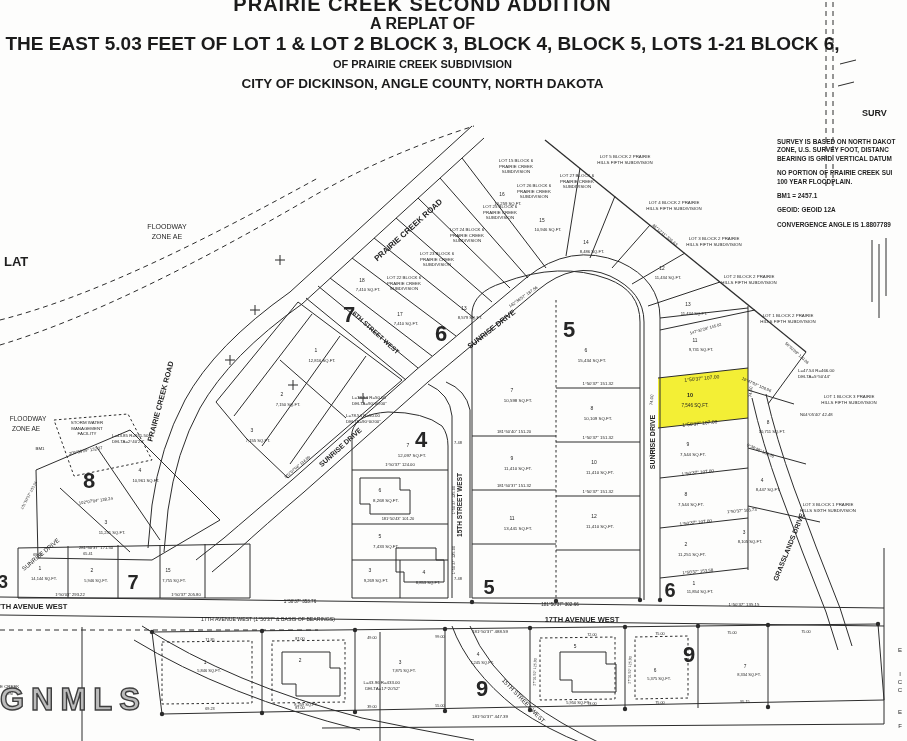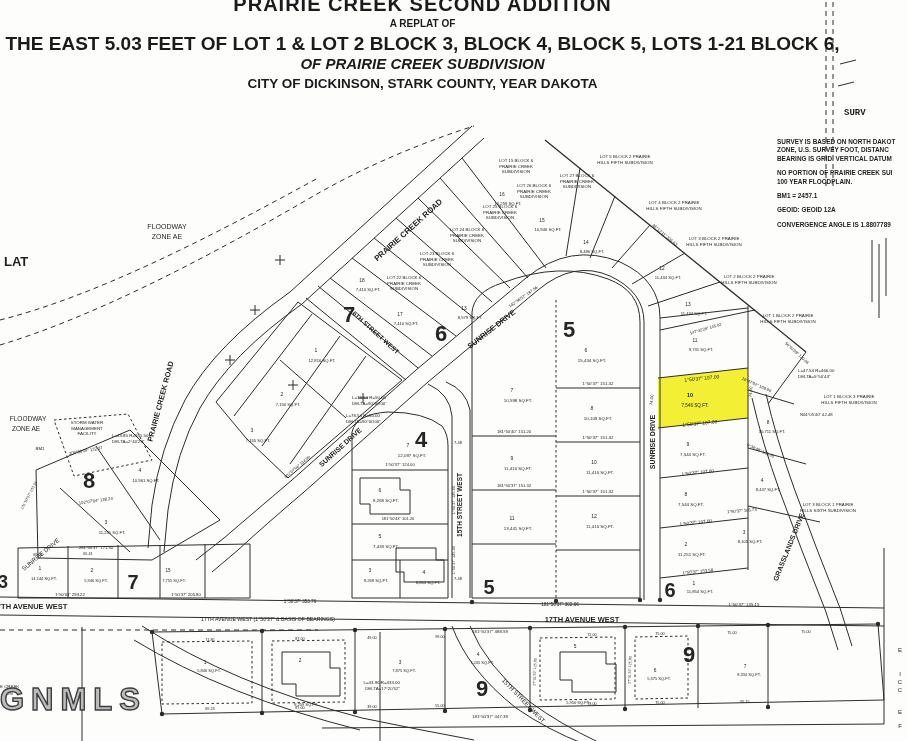--- a/index.html
+++ b/index.html
@@ -3,25 +3,25 @@
 <meta charset="utf-8">
 <style>
   html,body{margin:0;padding:0;background:#e8e8e8;}
   .page{position:relative;width:907px;height:741px;overflow:hidden;background:var(--paper,#fdfdfc);
         font-family:"Liberation Sans",sans-serif;color:#1d1d1d;}
   .map-svg{position:absolute;left:0;top:0;width:907px;height:741px;}
   .map-svg text{fill:#1f1f1f;font-family:"Liberation Sans",sans-serif;}
   #block-numbers text{font-weight:bold;fill:#262626;}
   .title-block{position:absolute;top:-7px;left:0;width:845px;text-align:center;font-weight:bold;color:#1b1b1b;}
   .t1{font-size:20px;letter-spacing:1px;line-height:22px;}
-  .t2{font-size:10px;line-height:18px;}
+  .t2{font-size:16px;line-height:18px;}
   .t3,.t4{font-size:19px;line-height:21px;}
-  .t5{font-size:15px;line-height:20px;font-style:italic;}
+  .t5{font-size:11px;line-height:20px;}
   .t6{font-size:13.5px;line-height:20px;}
-  .notes-heading{position:absolute;left:844px;top:108px;font-size:9px;font-weight:bold;white-space:nowrap;font-family:Liberation Mono, monospace;}
+  .notes-heading{position:absolute;left:862px;top:108px;font-size:9px;font-weight:bold;white-space:nowrap;}
   .notes{position:absolute;left:777px;top:138px;font-size:6.4px;font-weight:bold;line-height:8.4px;white-space:nowrap;}
   .note-gap{height:6px;}
   .watermark{position:absolute;left:0;top:682px;font-size:31px;font-weight:bold;letter-spacing:7px;
              color:#bcbcbc;-webkit-text-stroke:1.4px #3e3e3e;}
   .ln{stroke:var(--ink,#2d2d2d);fill:none;stroke-width:1;}
   .thk{stroke-width:1.3;}
   .dash{stroke-dasharray:5 4;}
   .dash2{stroke-dasharray:2.5 2.5;}
   .hl{fill:var(--highlight,#f3ef35);stroke:none;}
   .dot{fill:#2a2a2a;stroke:none;}
@@ -343,21 +343,21 @@
         <text x="900" y="714" font-size="6" text-anchor="middle">E</text>
         <text x="900" y="728" font-size="6" text-anchor="middle">F</text>
       </g>
   </svg>
 
   <div class="title-block">
     <div class="t1">PRAIRIE CREEK SECOND ADDITION</div>
     <div class="t2">A REPLAT OF</div>
     <div class="t3">THE EAST 5.03 FEET OF LOT 1 &amp; LOT 2 BLOCK 3, BLOCK 4, BLOCK 5, LOTS 1-21 BLOCK 6,</div>
     <div class="t5">OF PRAIRIE CREEK SUBDIVISION</div>
-    <div class="t6">CITY OF DICKINSON, STARK COUNTY, YEAR DAKOTA</div>
+    <div class="t6">CITY OF DICKINSON, ANGLE COUNTY, NORTH DAKOTA</div>
   </div>
 
   <div class="notes-heading">SURV</div>
   <div class="notes">
       <div class="note-line">SURVEY IS BASED ON NORTH DAKOT</div>
       <div class="note-line">ZONE, U.S. SURVEY FOOT, DISTANC</div>
       <div class="note-line">BEARING IS GRID.  VERTICAL DATUM</div>
       <div class="note-gap"></div>
       <div class="note-line">NO PORTION OF PRAIRIE CREEK SUI</div>
       <div class="note-line">100 YEAR FLOODPLAIN.</div>

